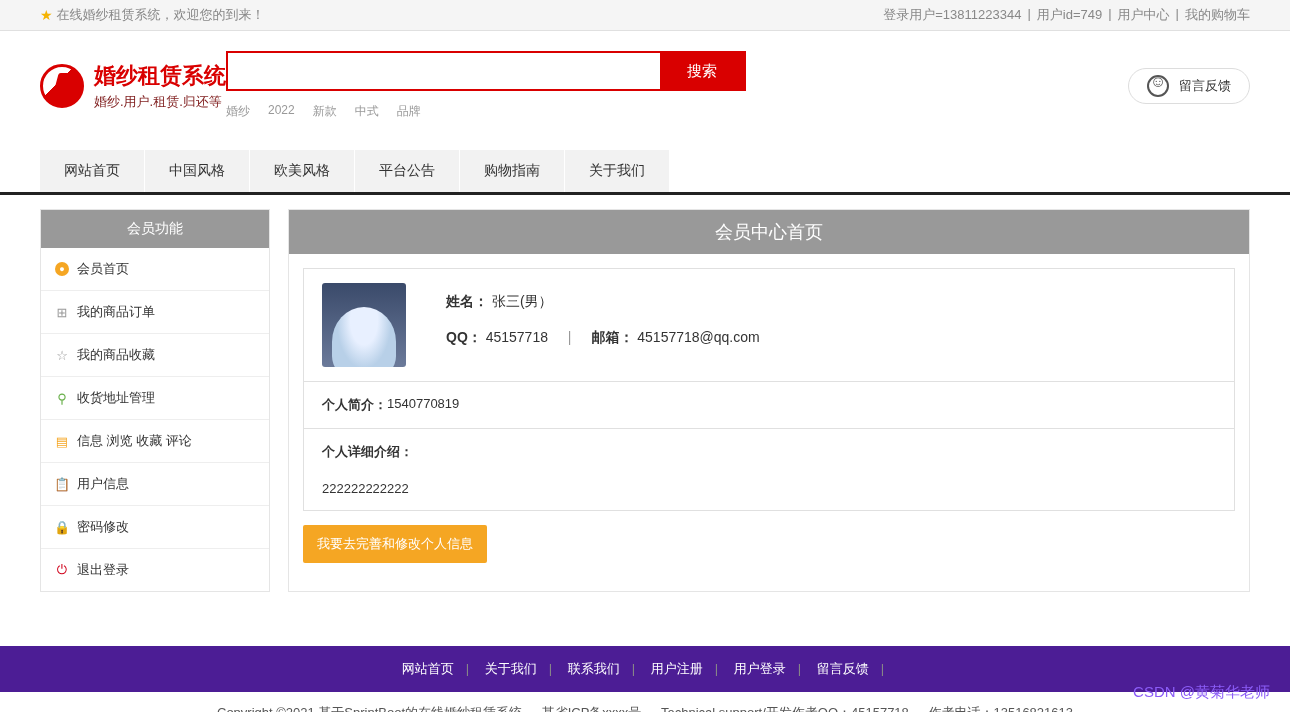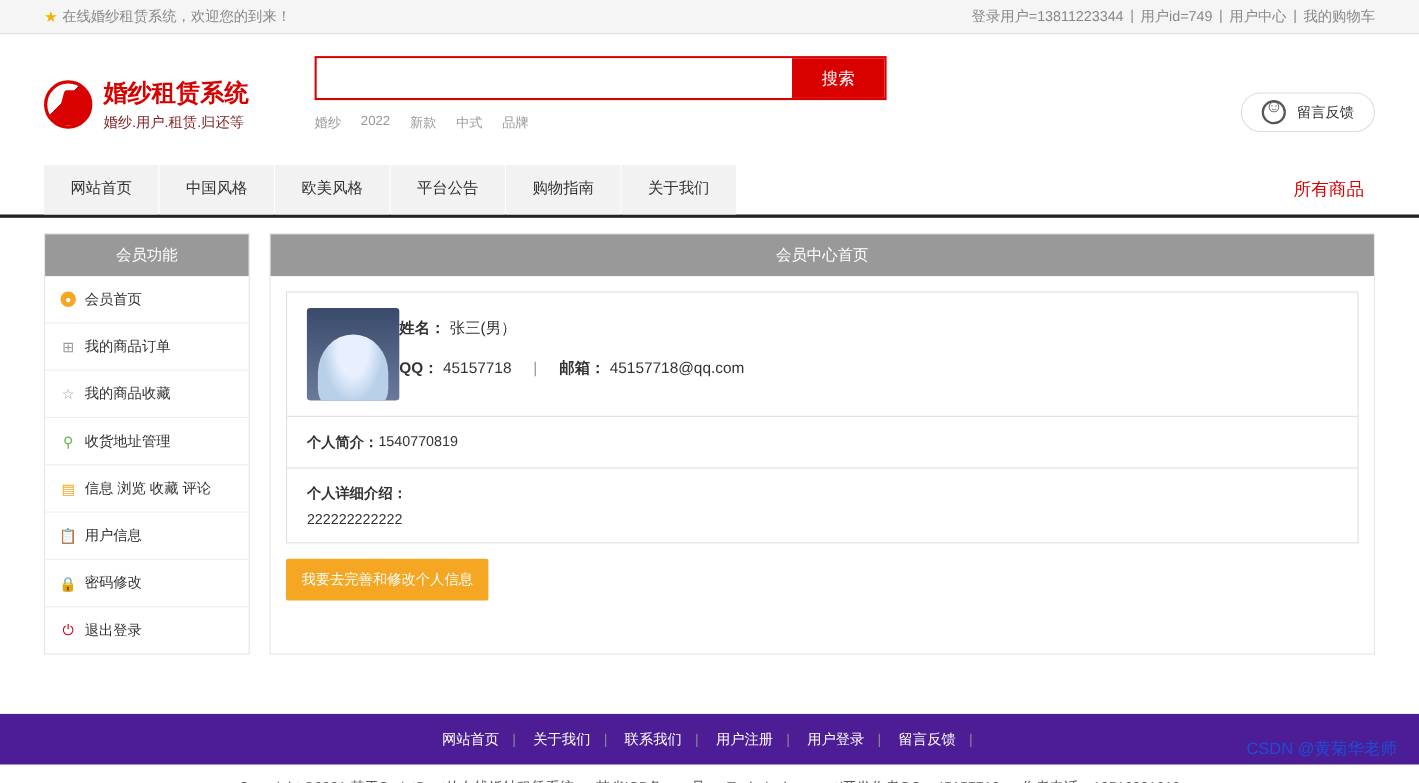--- a/index.html
+++ b/index.html
@@ -3,21 +3,21 @@
   <meta charset="utf-8">
   <style>
     * { box-sizing: border-box; margin: 0; padding: 0; }
     body { font-family: "Microsoft YaHei", Arial, sans-serif; font-size: 13px; color: #333; background: #fff; }
     .topbar { background: #f5f5f5; border-bottom: 1px solid #e0e0e0; padding: 6px 40px; display: flex; justify-content: space-between; color: #888; }
     .topbar-left { display: flex; align-items: center; gap: 4px; }
     .star-icon { color: #f5b301; font-size: 14px; }
     .topbar-right { display: flex; gap: 6px; }
     .topbar-right a { color: #888; text-decoration: none; cursor: pointer; }
     
-    .header { padding: 20px 40px; display: flex; align-items: flex-end; gap: 60px; }
+    .header { padding: 20px 40px; display: flex; align-items: center; }
     .logo-area { display: flex; align-items: center; gap: 10px; }
     .logo-circle { width: 44px; height: 44px; border-radius: 50%; background: linear-gradient(135deg, #fff 40%, #d90000 40%); border: 3px solid #d90000; position: relative; }
     .logo-circle::after { content: ""; position: absolute; width: 20px; height: 28px; background: #d90000; top: 6px; left: 12px; transform: skewX(-15deg); border-radius: 2px; }
     .logo-text h1 { color: #d90000; font-size: 22px; font-weight: bold; }
     .logo-text p { color: #7f1d1d; font-size: 13px; margin-top: 2px; }
     
     .search-area { flex: 1; max-width: 520px; }
     .search-box { display: flex; border: 2px solid #d90000; }
     .search-input { flex: 1; padding: 8px 10px; border: none; outline: none; font-size: 14px; height: 36px; }
     .search-btn { background: #d90000; color: #fff; border: none; padding: 0 27px; font-size: 15px; cursor: pointer; }
@@ -26,57 +26,57 @@
     
     .feedback-btn { margin-left: auto; display: flex; align-items: center; gap: 10px; border: 1px solid #ddd; border-radius: 20px; padding: 6px 18px; cursor: pointer; background: #fff; }
     .feedback-icon { width: 22px; height: 22px; border: 2px solid #555; border-radius: 50%; position: relative; }
     .feedback-icon::after { content: "☺"; position: absolute; top: -4px; left: 1px; font-size: 16px; color: #555; }
     
     .nav { border-bottom: 3px solid #222; background: #fff; margin-top: 10px; display: flex; padding: 0 40px; }
     .nav-item { padding: 12px 24px; background: #f2f2f2; margin-right: 1px; cursor: pointer; font-size: 14px; }
     .nav-right { margin-left: auto; color: #d90000; font-size: 16px; padding: 12px 10px; cursor: pointer; }
     
     .main { display: flex; gap: 18px; padding: 14px 40px; }
-    .sidebar { width: 187px; border: 1px solid #e5e5e5; }
+    .sidebar { width: 230px; border: 1px solid #e5e5e5; }
     .sidebar-title { background: #999; color: #fff; text-align: center; padding: 10px; font-size: 14px; }
     .sidebar-item { display: flex; align-items: center; gap: 8px; padding: 12px 14px; border-bottom: 1px solid #eee; cursor: pointer; font-size: 13px; }
     .sidebar-item:last-child { border-bottom: none; }
     .si-icon { width: 14px; height: 14px; display: inline-flex; align-items: center; justify-content: center; font-size: 13px; }
     .ic-home { background: #f5a623; border-radius: 50%; color: #fff; font-size: 9px; }
     .ic-order { color: #999; }
     .ic-star { color: #999; }
     .ic-addr { color: #6ab04c; }
     .ic-msg { color: #f5a623; }
     .ic-user { color: #4a90e2; }
     .ic-lock { color: #d0021b; }
     .ic-exit { color: #d0021b; }
     
     .content { flex: 1; border: 1px solid #e5e5e5; padding: 0; }
-    .content-title { background: #999; color: #fff; text-align: center; padding: 10px; font-size: 14px; }
+    .content-title { background: #999; color: #fff; text-align: center; padding: 10px; font-size: 18px; }
     .info-box { margin: 14px; border: 1px solid #e0e0e0; }
     .info-row { display: flex; padding: 14px 18px; border-bottom: 1px solid #e0e0e0; align-items: flex-start; }
     .info-row:last-child { border-bottom: none; }
-    .info-row.top { align-items: center; }
+    .info-row.top { gap: 40px; align-items: center; }
     .avatar { width: 84px; height: 84px; background: linear-gradient(180deg, #3a4a6a, #6b7a9a); border-radius: 3px; position: relative; overflow: hidden; }
     .avatar::after { content: ""; position: absolute; bottom: -10px; left: 10px; width: 64px; height: 70px; background: radial-gradient(ellipse at 50% 20%, #e8f0ff 30%, #b8d0e8 60%); border-radius: 50% 50% 30% 30%; }
     .info-fields { flex: 1; }
     .info-line { margin-bottom: 18px; font-size: 14px; }
     .info-line:last-child { margin-bottom: 11px; }
     .info-label { font-weight: bold; }
     .sep { margin: 0 16px; color: #999; }
     .info-col { flex-direction: column; align-items: flex-start; }
-    .info-col .info-label { margin-bottom: 6px; }
+    .info-col .info-label { margin-bottom: 20px; }
     .edit-btn { margin: 0 14px 14px; background: #f5a623; color: #fff; border: none; padding: 10px 14px; font-size: 13px; cursor: pointer; border-radius: 2px; }
     
     .footer { background: #4c1d95; color: #fff; text-align: center; padding: 14px; margin-top: 40px; }
     .footer a { color: #fff; text-decoration: none; margin: 0 4px; cursor: pointer; }
     .footer-sep { margin: 0 8px; color: #888; }
     .copyright { text-align: center; padding: 12px; color: #555; font-size: 13px; }
     .copyright span { margin: 0 8px; }
-    .watermark { position: fixed; bottom: 22px; right: 20px; color: #1d4ed8; font-size: 15px; }
+    .watermark { position: fixed; bottom: 10px; right: 20px; color: #8b5cf6; font-size: 15px; }
   </style>
 </head>
 <body>
 
 <div class="topbar">
   <div class="topbar-left">
     <span class="star-icon">★</span>
     <span>在线婚纱租赁系统，欢迎您的到来！</span>
   </div>
   <div class="topbar-right">
@@ -117,21 +117,20 @@
   </div>
 </div>
 
 <div class="nav">
   <div class="nav-item">网站首页</div>
   <div class="nav-item">中国风格</div>
   <div class="nav-item">欧美风格</div>
   <div class="nav-item">平台公告</div>
   <div class="nav-item">购物指南</div>
   <div class="nav-item">关于我们</div>
-  <div class="nav-right">所有商品</div>
 </div>
 
 <div class="main">
   <div class="sidebar">
     <div class="sidebar-title">会员功能</div>
     <div class="sidebar-item">
       <span class="si-icon ic-home">●</span>
       <span>会员首页</span>
     </div>
     <div class="sidebar-item">

